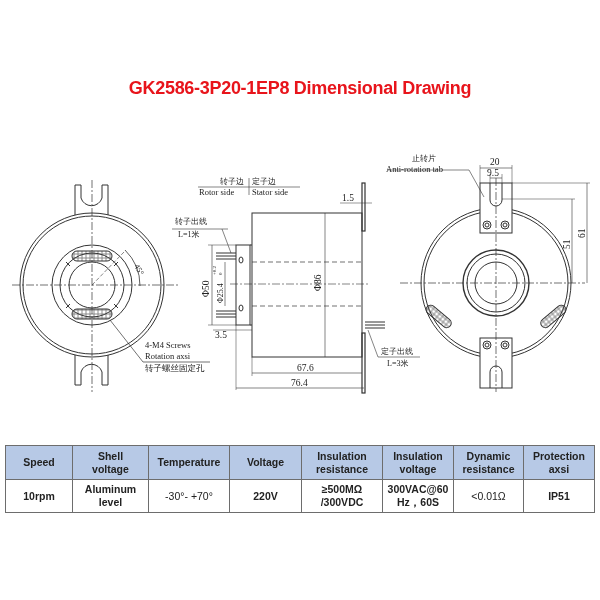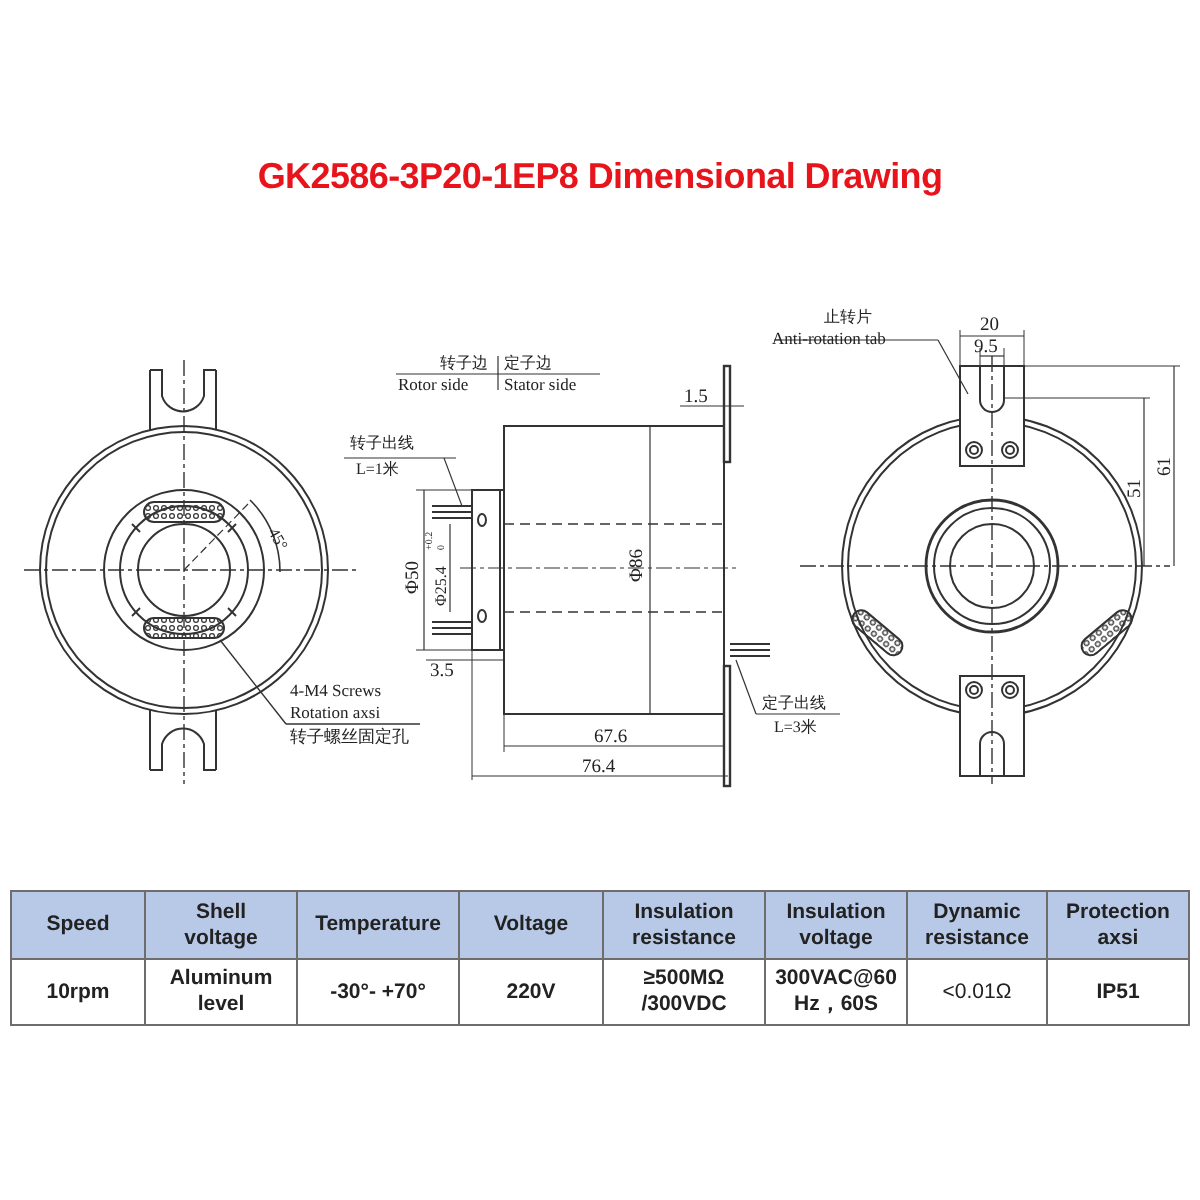--- a/index.html
+++ b/index.html
@@ -200,21 +200,21 @@
       <th><span>Insulation</span><br><span>resistance</span></th>
       <th><span>Insulation</span><br><span>voltage</span></th>
       <th><span>Dynamic</span><br><span>resistance</span></th>
       <th><span>Protection</span><br><span>axsi</span></th>
     </tr>
   </thead>
   <tbody>
     <tr>
       <td><span>10rpm</span></td>
       <td><span>Aluminum</span><br><span>level</span></td>
-      <td style="font-weight:bold"><span>-30°- +70°</span></td>
+      <td style="font-weight:normal"><span>-30°- +70°</span></td>
       <td><span>220V</span></td>
       <td><span>≥500MΩ</span><br><span>/300VDC</span></td>
       <td><span>300VAC@60</span><br><span>Hz，60S</span></td>
       <td style="font-weight:normal"><span>&lt;0.01Ω</span></td>
       <td><span>IP51</span></td>
     </tr>
   </tbody>
 </table>
 
 </body></html>

